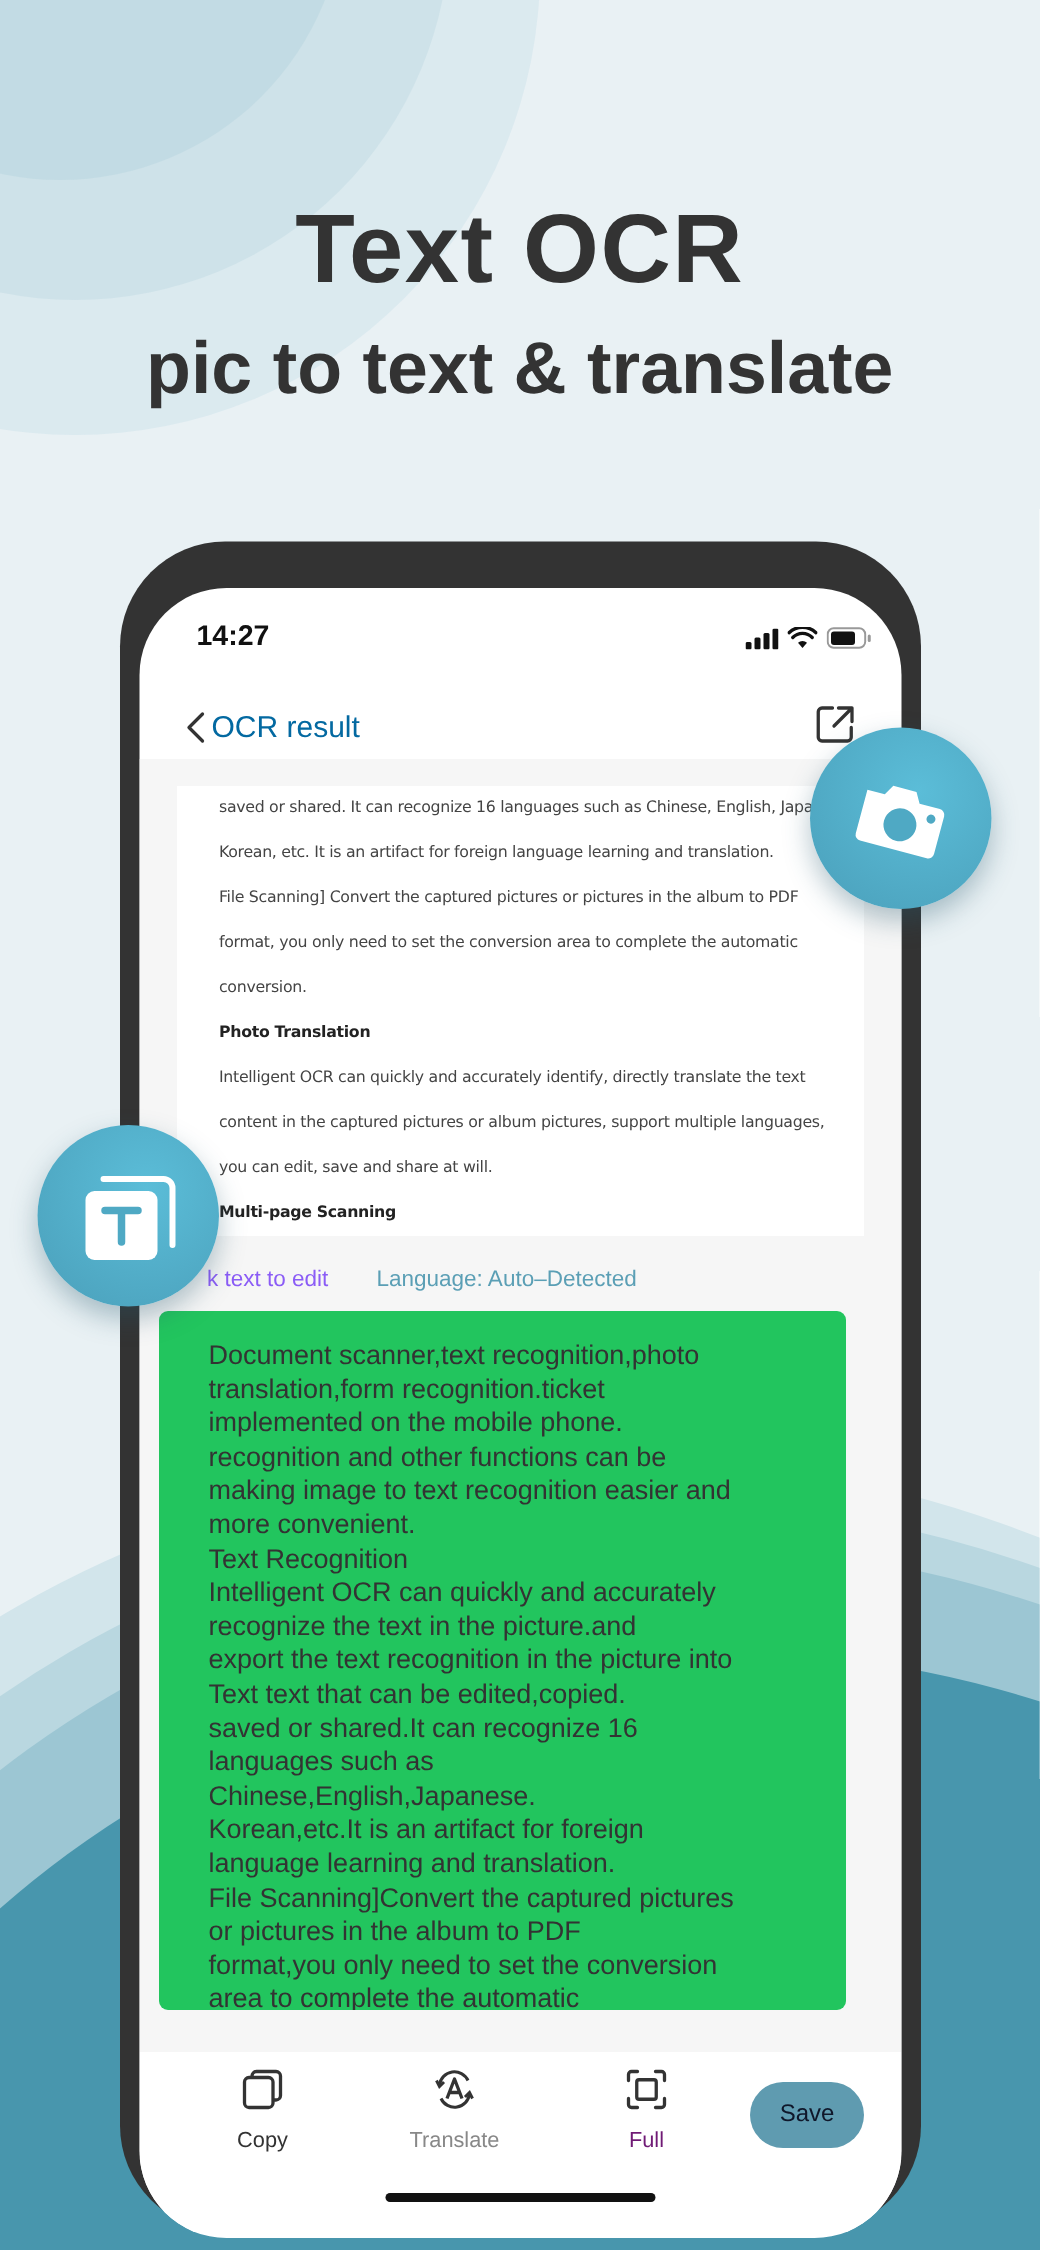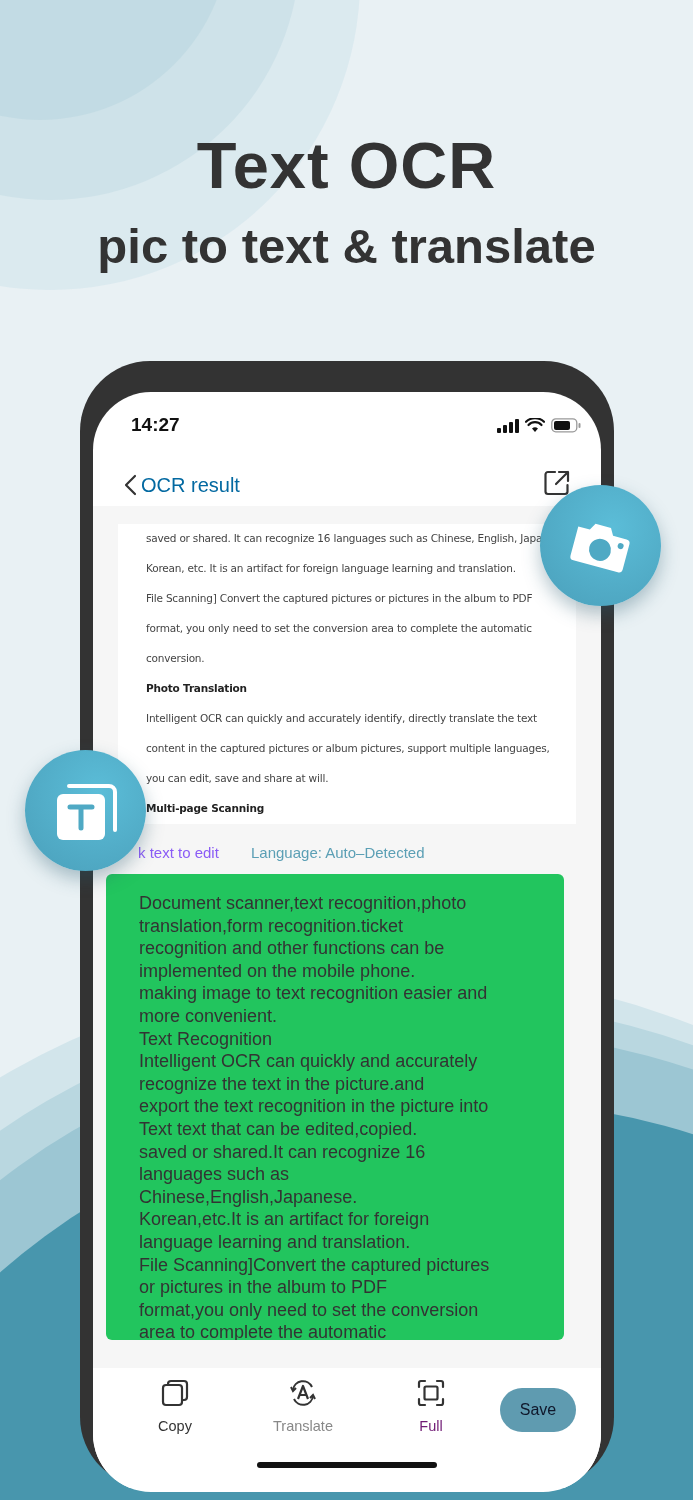--- a/index.html
+++ b/index.html
@@ -148,22 +148,22 @@
 
       <div class="lang-row">
         <span class="hint">k text to edit</span>
         <span class="lang">Language: Auto–Detected</span>
       </div>
 
       <div class="text-card">
         <div class="ocr-text">
           <div>Document scanner,text recognition,photo</div>
           <div>translation,form recognition.ticket</div>
+          <div>implemented on the mobile phone.</div>
           <div>recognition and other functions can be</div>
-          <div>implemented on the mobile phone.</div>
           <div>making image to text recognition easier and</div>
           <div>more convenient.</div>
           <div>Text Recognition</div>
           <div>Intelligent OCR can quickly and accurately</div>
           <div>recognize the text in the picture.and</div>
           <div>export the text recognition in the picture into</div>
           <div>Text text that can be edited,copied.</div>
           <div>saved or shared.It can recognize 16</div>
           <div>languages such as</div>
           <div>Chinese,English,Japanese.</div>

